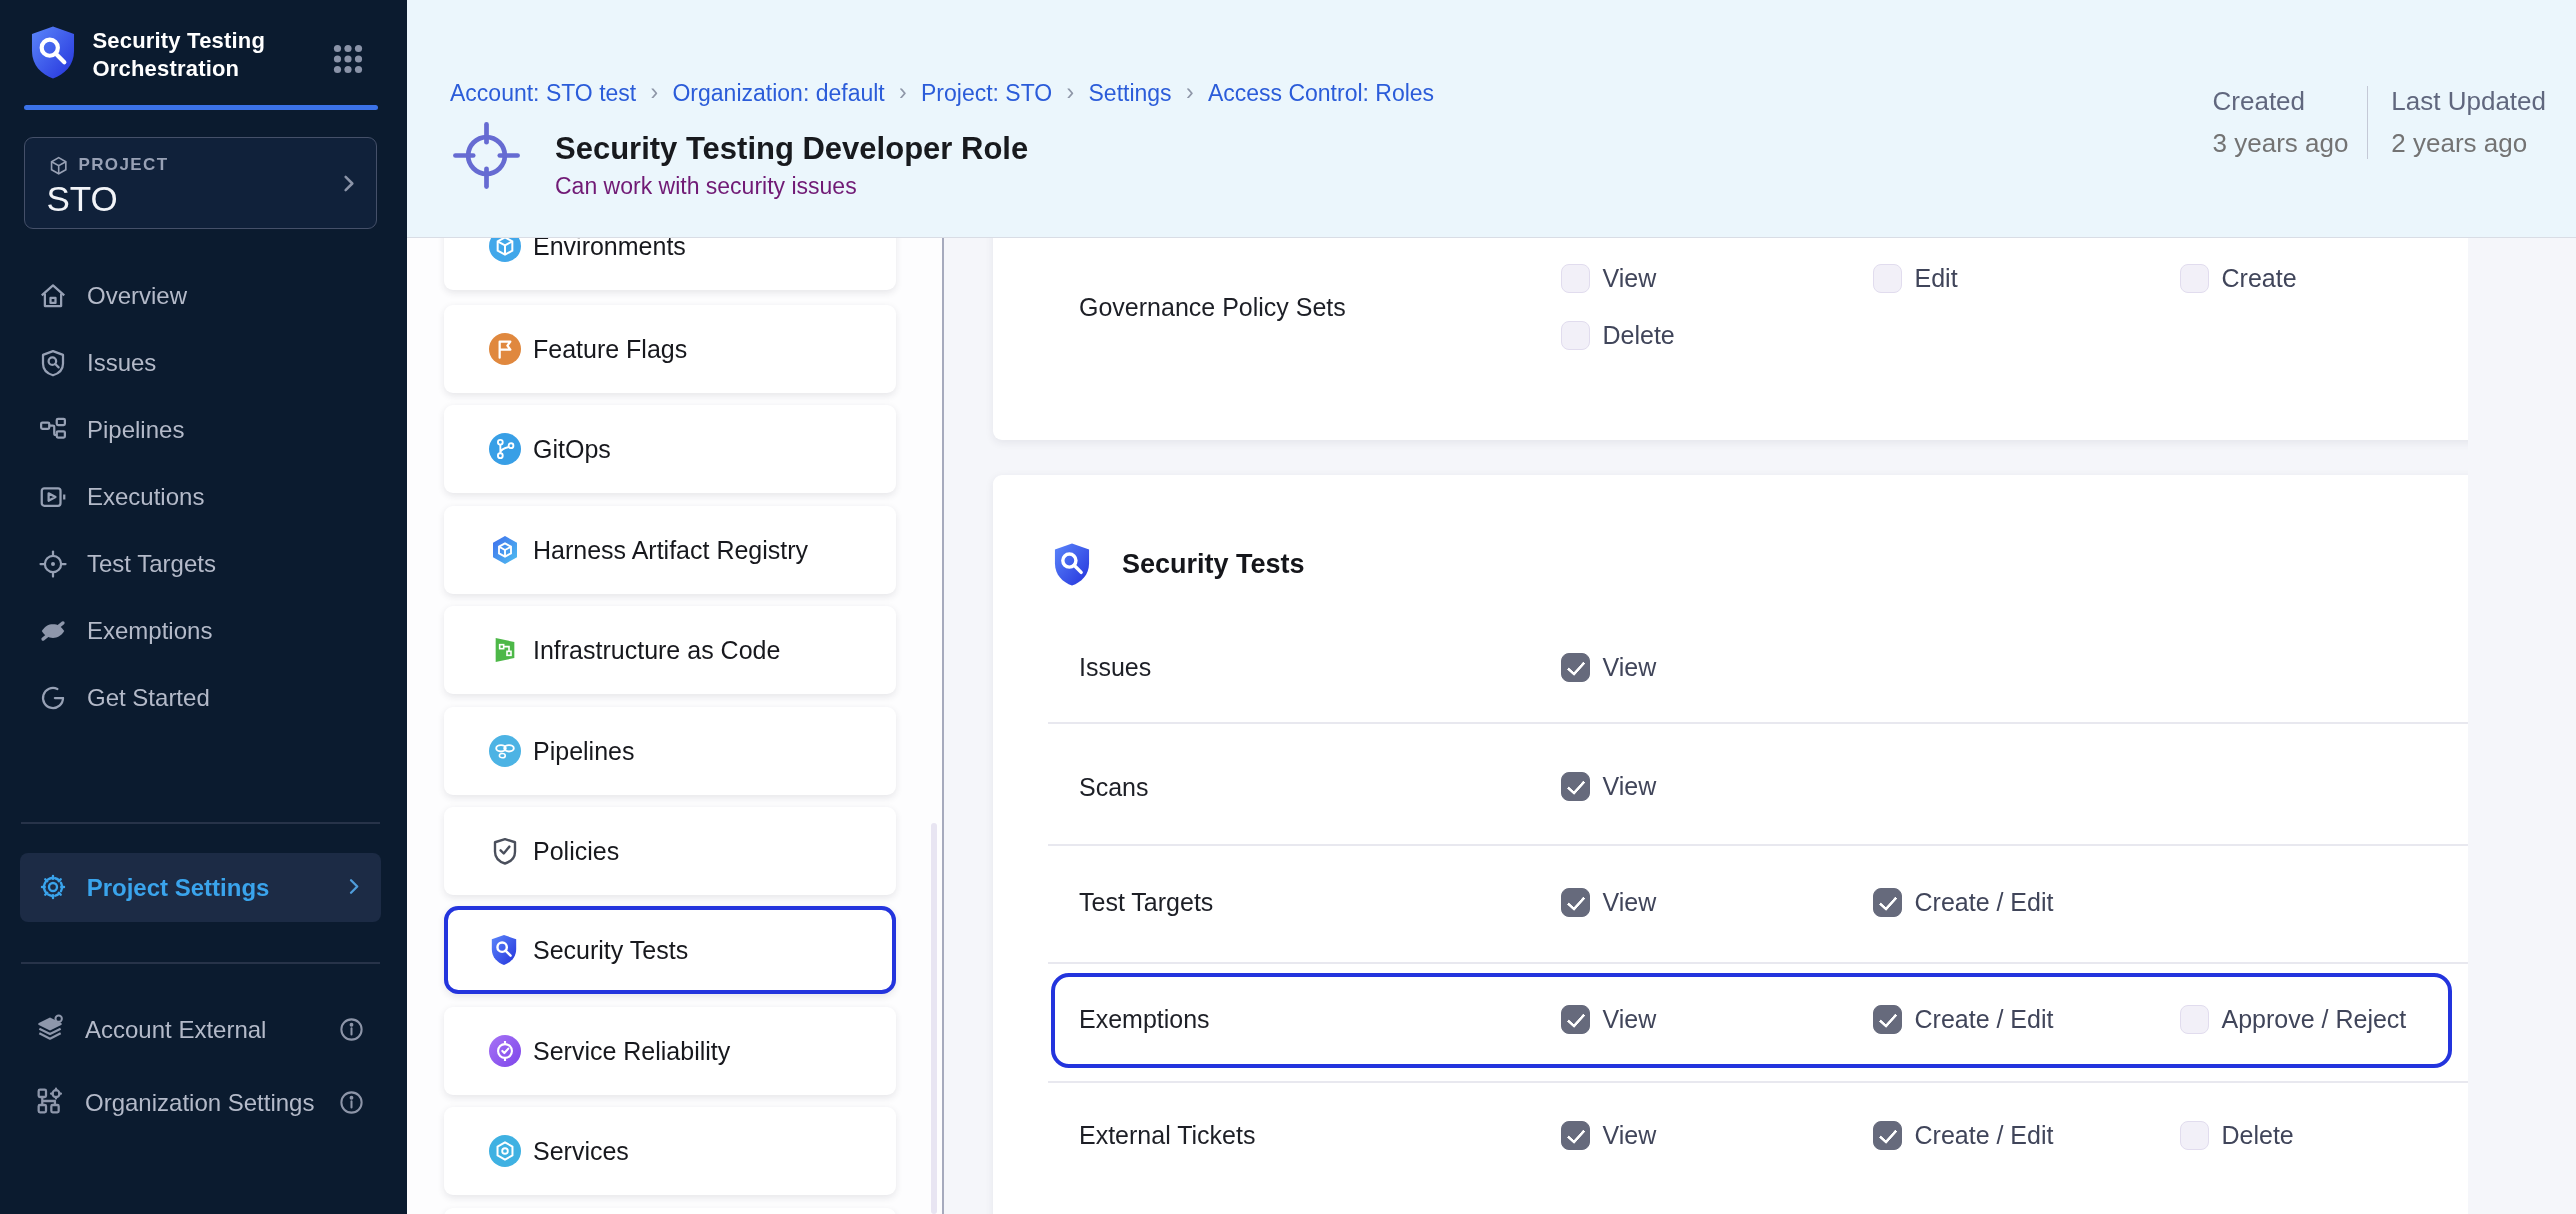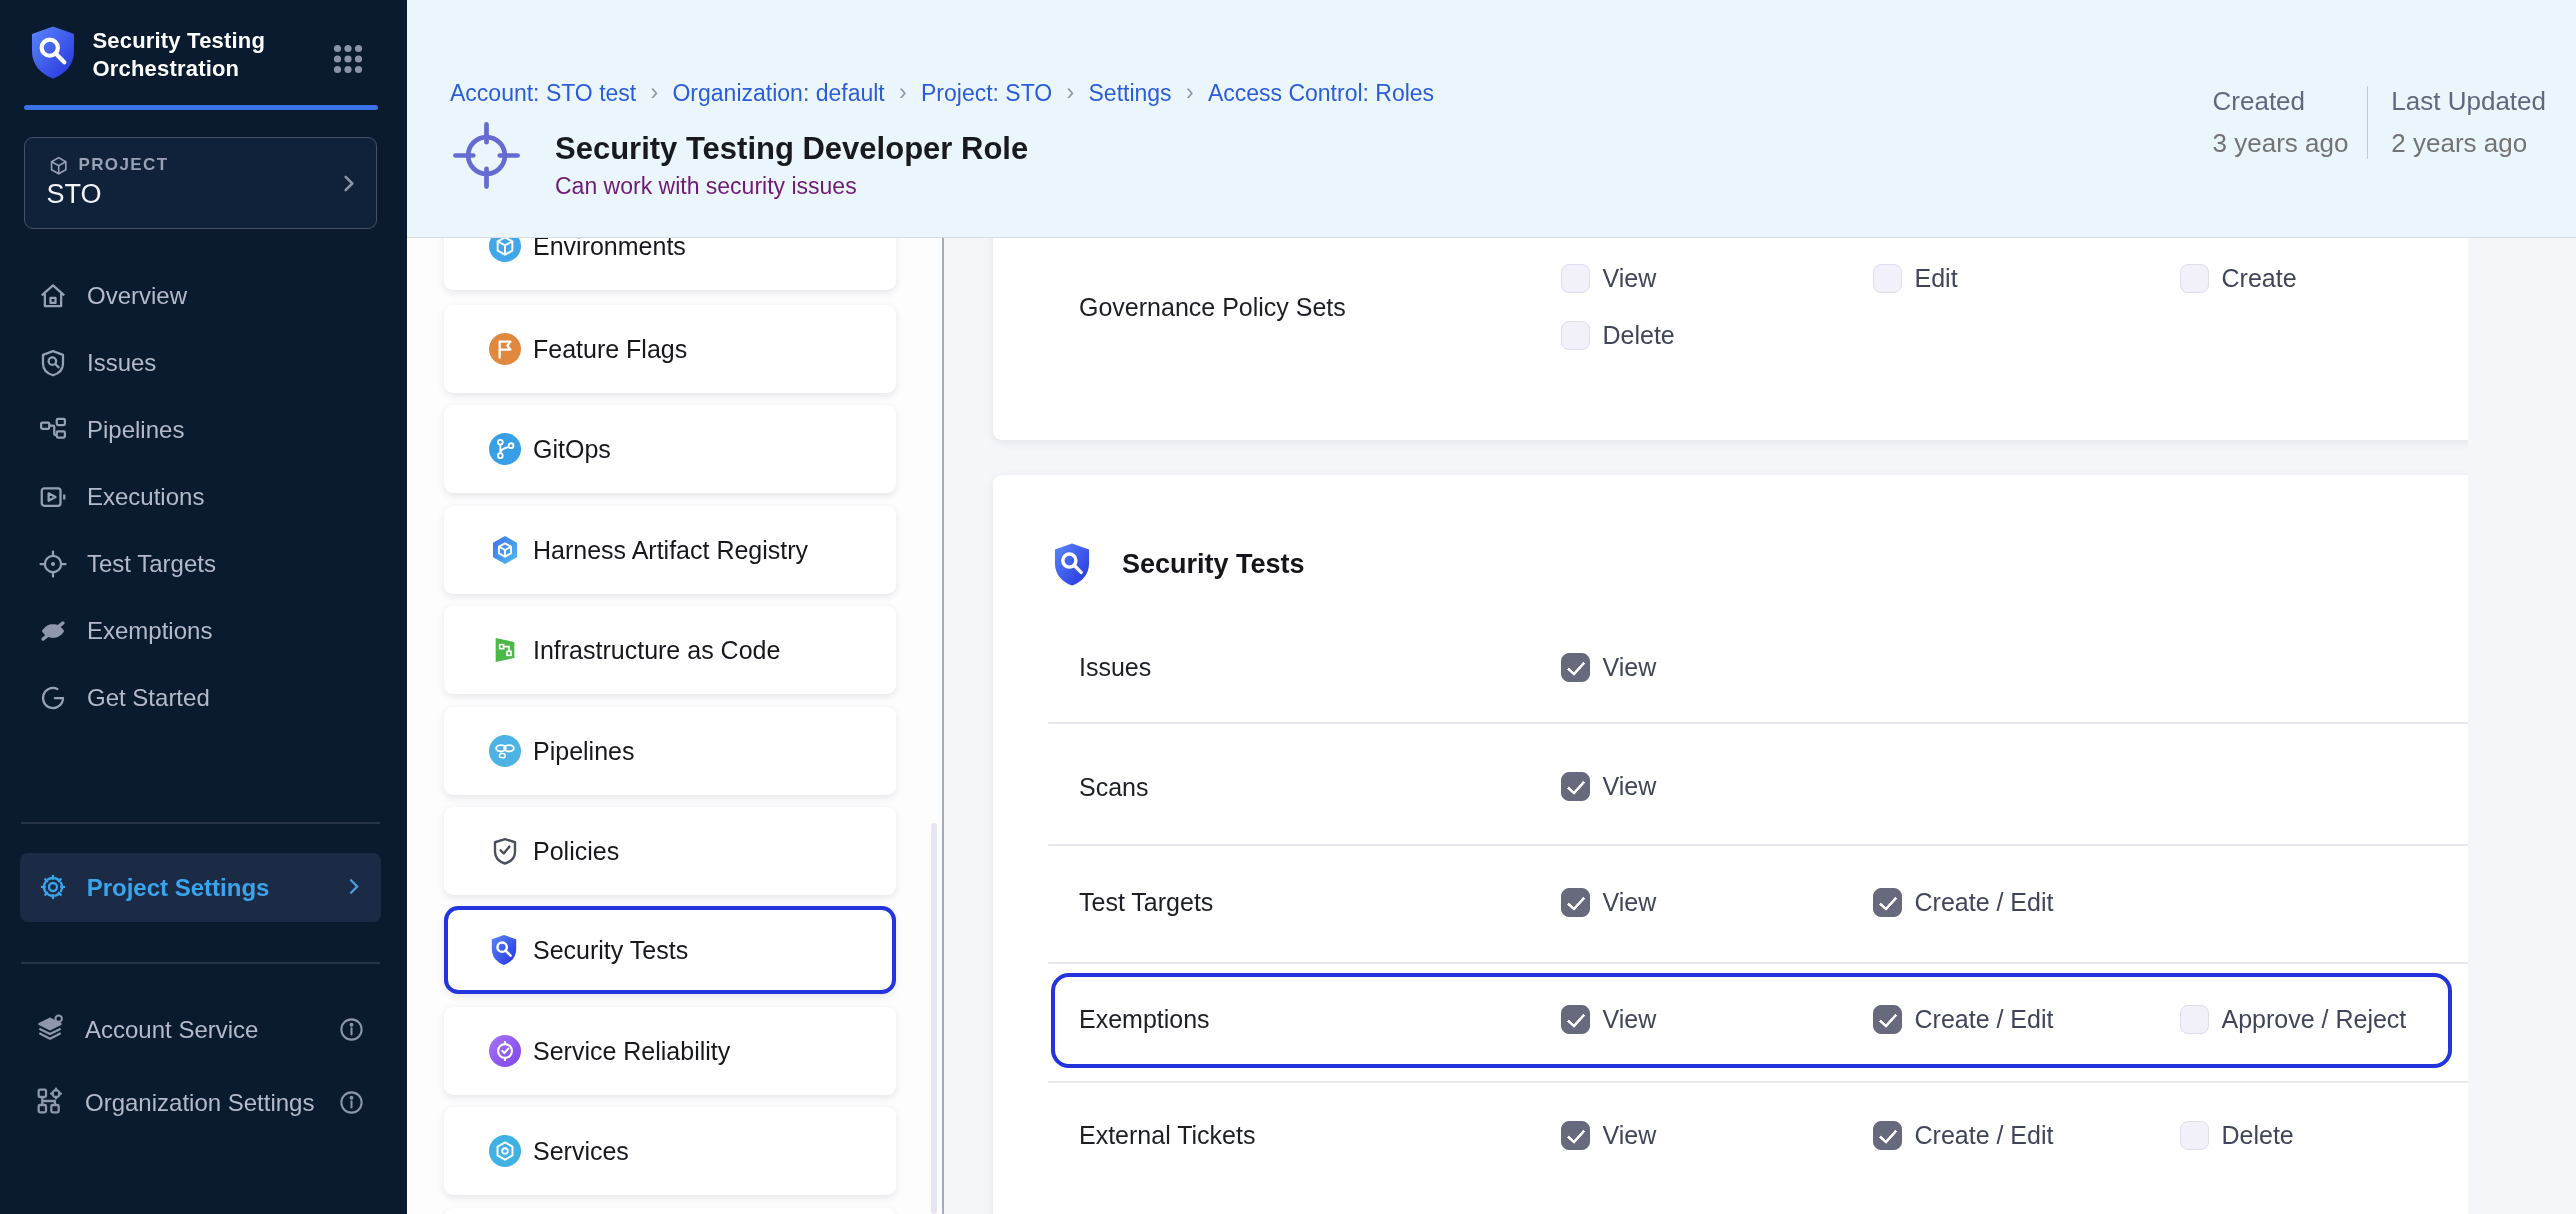--- a/index.html
+++ b/index.html
@@ -10,21 +10,21 @@
   
   .sidebar { position:absolute; left:0; top:0; width:407px; height:1215px; background:#0b1b2f; z-index:30; }
   .logo-row { position:absolute; left:21.4px; top:19.7px; width:366px; height:80px; }
   .logo-shield { position:absolute; left:5.4px; top:5.4px; }
   .logo-title { position:absolute; left:71px; top:7.1px; color:#fff; font-size:22px; font-weight:700; line-height:28px; letter-spacing:0.2px; }
   .grid-icon { position:absolute; left:309px; top:21.4px; cursor:pointer; }
   .logo-underline { position:absolute; left:24px; top:105px; width:354px; height:4.5px; background:#3b72e8; border-radius:2.7px; }
   .project-box { position:absolute; left:24px; top:137px; width:353px; height:92px; border:1.8px solid #455069; border-radius:9px; background:#10213a; cursor:pointer; }
   .proj-top { position:absolute; left:23px; top:17px; display:flex; align-items:flex-start; gap:9px; }
   .proj-label { color:#98a1b5; font-size:17px; font-weight:700; letter-spacing:1.4px; }
-  .proj-name { position:absolute; left:21.4px; top:41px; color:#f2f4f8; font-size:27px; }
+  .proj-name { position:absolute; left:21.4px; top:41px; color:#f2f4f8; font-size:35px; }
   .proj-chev { position:absolute; right:16px; top:32px; }
 
   .nav-item { position:absolute; left:0; width:407px; height:67px; display:flex; align-items:center; cursor:pointer; }
   .nav-item .nicon { position:absolute; left:37px; width:32px; height:32px; display:flex; align-items:center; justify-content:center; }
   .nav-item .nlabel { position:absolute; left:87px; color:#b4bac9; font-size:24px; }
   .side-divider { position:absolute; left:21.4px; width:359px; height:1.8px; background:#273349; }
   .ps-box { position:absolute; left:19.7px; top:853px; width:361px; height:69px; background:#1c2b45; border-radius:8px; cursor:pointer; }
   .ps-box .nicon { position:absolute; left:18px; top:19px; }
   .ps-box .pslabel { position:absolute; left:67px; top:20.5px; color:#3aa4ec; font-size:24px; font-weight:600; }
   .ps-box .pschev { position:absolute; right:16px; top:21.4px; }
@@ -222,21 +222,21 @@
     <div class="side-divider" style="top:962px"></div>
 
     <div class="settings-item" style="top:996px">
       <span class="nicon">
         <svg width="32" height="32" viewBox="0 0 24 24" fill="none" stroke="#8e97ab" stroke-width="1.7" stroke-linejoin="round">
           <path d="M12 5 L20 9 L12 13 L4 9 Z" fill="#8e97ab"></path>
           <path d="M4 12.5 L12 16.5 L20 12.5"></path>
             <path d="M4 16 L12 20 L20 16"></path>
           <circle cx="18.5" cy="5" r="2.4" fill="#0b1b2f" stroke-width="1.5"></circle>
         </svg></span>
-      <span class="nlabel">Account Service</span>
+      <span class="nlabel">Account External</span>
       <svg class="info" width="27" height="27" viewBox="0 0 24 24" fill="none" stroke="#8d95a8" stroke-width="1.8" stroke-linecap="round">
         <circle cx="12" cy="12" r="9"></circle>
           <line x1="12" y1="11" x2="12" y2="16.5"></line>
           <circle cx="12" cy="7.8" r="0.8" fill="#8d95a8"></circle>
       </svg>
     </div>
     <div class="settings-item" style="top:1069px">
       <span class="nicon">
         <svg width="32" height="32" viewBox="0 0 24 24" fill="none" stroke="#8e97ab" stroke-width="1.7" stroke-linejoin="round">
           <rect x="3.5" y="3.5" width="5.5" height="5.5" rx="1"></rect>

